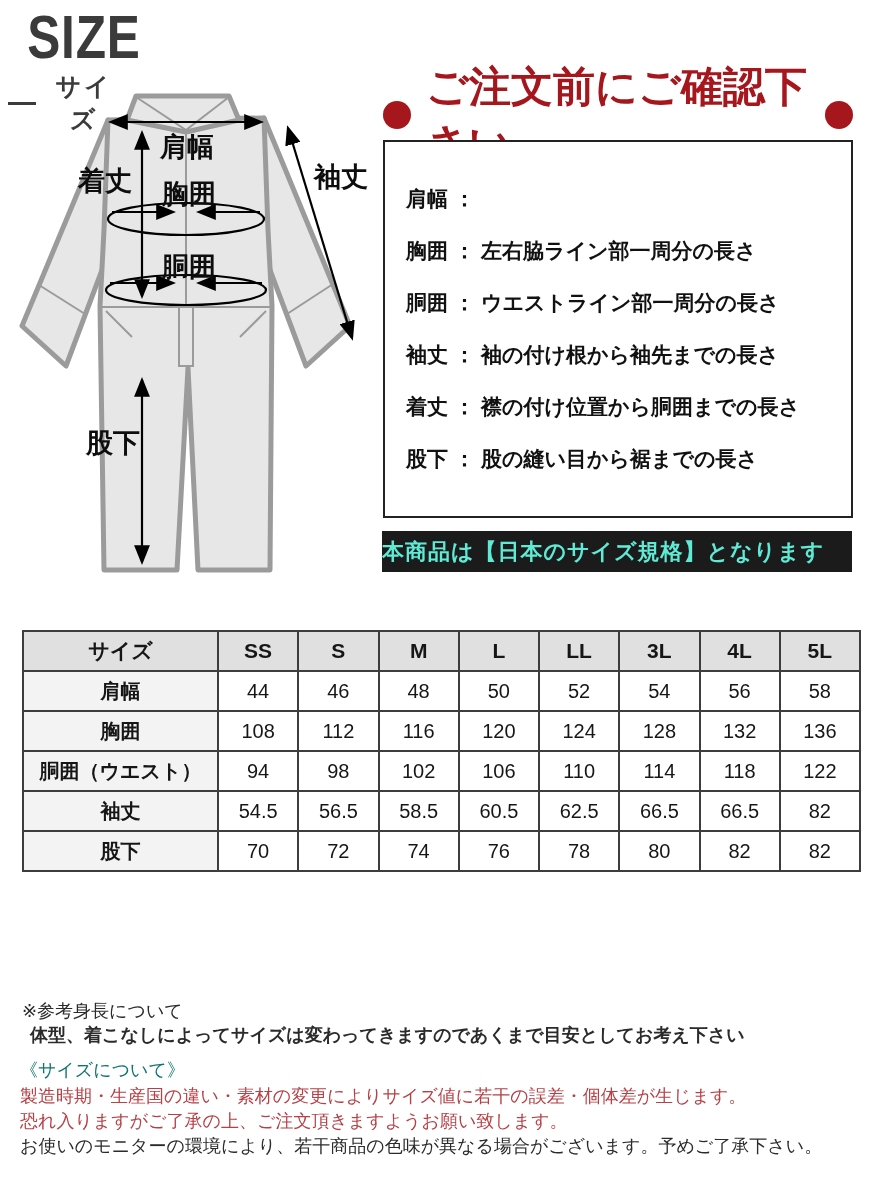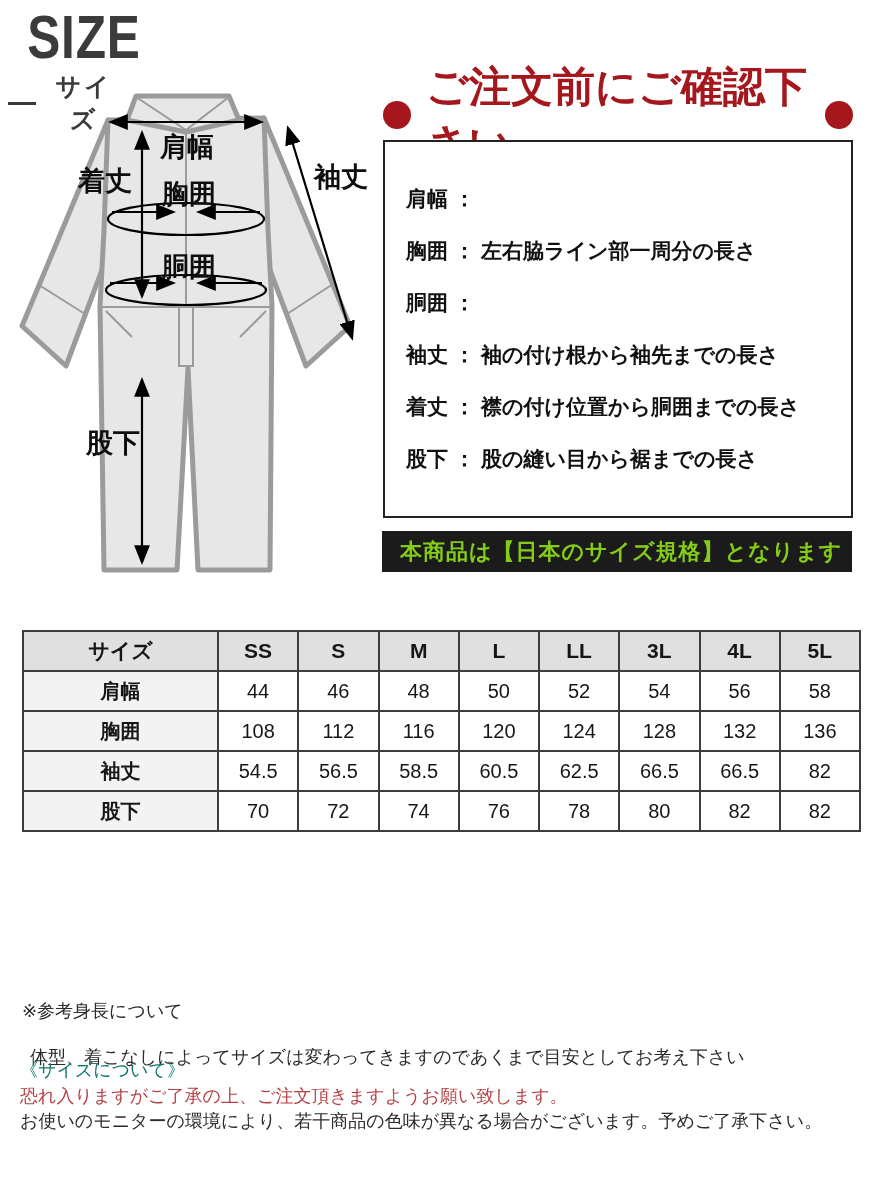--- a/index.html
+++ b/index.html
@@ -23,34 +23,34 @@
     display:flex;align-items:center;justify-content:center;gap:15px;
     font-size:42px;font-weight:800;}
   .red-dot{width:28px;height:28px;border-radius:50%;flex:0 0 auto;}
   .confirm-box{position:absolute;left:383px;top:140px;width:470px;height:378px;
     border:2px solid #222;box-sizing:border-box;background:#fff;
     display:flex;flex-direction:column;justify-content:center;padding:0 0 0 21px;}
   .def-row{height:52px;display:flex;align-items:center;font-size:21px;font-weight:600;color:#111;}
   .def-term{flex:0 0 auto;}
   .def-colon{margin:0 6px;}
   .notice-bar{position:absolute;left:382px;top:531px;width:470px;height:41px;box-sizing:border-box;
-    color:#84cc16;font-size:22px;font-weight:700;display:flex;align-items:center;padding-left:18px;
+    color:#5eead4;font-size:22px;font-weight:700;display:flex;align-items:center;
     letter-spacing:1px;}
   
   .size-table{position:absolute;left:22px;top:630px;width:839px;border-collapse:collapse;
     table-layout:fixed;border:2px solid #3d3d3d;}
   .size-table th,.size-table td{border:2px solid #3d3d3d;height:38px;text-align:center;
     vertical-align:middle;font-size:20px;font-weight:500;padding:0;background:#fff;color:#161616;}
   .size-table th{font-weight:600;}
   .size-table .col-label{width:193px;background:#f3f3f3;}
   .size-table tr:first-child th{background:#e0e0e0;font-size:21px;}
   
   .note{position:absolute;font-size:18px;color:#2b2b2b;white-space:nowrap;}
   #note-hm-title{left:22px;top:999px;}
-  #note-hm-body{left:30px;top:1045px;}
+  #note-hm-body{left:30px;top:1023px;font-weight:bold;}
   #note-size-title{left:20px;top:1058px;}
   #note-lines{left:20px;top:1084px;}
   .note-line{height:25px;line-height:25px;font-size:18px;white-space:nowrap;}
   .note-black{color:#2b2b2b;}
 </style>
 </head>
 <body>
 
 <div class="logo">
   <div><span class="logo-title">SIZE</span></div>
@@ -119,20 +119,21 @@
       <span class="def-colon">：</span>
   </div>
   <div class="def-row">
     <span class="def-term">胸囲</span>
       <span class="def-colon">：</span>
       <span>左右脇ライン部一周分の長さ</span>
   </div>
   <div class="def-row">
     <span class="def-term">胴囲</span>
       <span class="def-colon">：</span>
+      <span>ウエストライン部一周分の長さ</span>
   </div>
   <div class="def-row">
     <span class="def-term">袖丈</span>
       <span class="def-colon">：</span>
       <span>袖の付け根から袖先までの長さ</span>
   </div>
   <div class="def-row">
     <span class="def-term">着丈</span>
       <span class="def-colon">：</span>
       <span>襟の付け位置から胴囲までの長さ</span>
@@ -177,20 +178,31 @@
         <td>108</td>
         <td>112</td>
         <td>116</td>
         <td>120</td>
         <td>124</td>
         <td>128</td>
         <td>132</td>
         <td>136</td>
       </tr>
       <tr>
+        <th class="col-label">胴囲（ウエスト）</th>
+        <td>94</td>
+        <td>98</td>
+        <td>102</td>
+        <td>106</td>
+        <td>110</td>
+        <td>114</td>
+        <td>118</td>
+        <td>122</td>
+      </tr>
+      <tr>
         <th class="col-label">袖丈</th>
         <td>54.5</td>
         <td>56.5</td>
         <td>58.5</td>
         <td>60.5</td>
         <td>62.5</td>
         <td>66.5</td>
         <td>66.5</td>
         <td>82</td>
       </tr>
@@ -205,15 +217,16 @@
         <td>82</td>
         <td>82</td>
       </tr>
     </tbody>
 </table>
 
 <div class="note" id="note-hm-title">※参考身長について</div>
 <div class="note" id="note-hm-body">体型、着こなしによってサイズは変わってきますのであくまで目安としてお考え下さい</div>
 <div class="note" id="note-size-title" style="color: #0f766e; text-align: center;">《サイズについて》</div>
 <div class="note" id="note-lines">
+    <div class="note-line note-red" style="color: rgb(182, 64, 69);">製造時期・生産国の違い・素材の変更によりサイズ値に若干の誤差・個体差が生じます。</div>
     <div class="note-line note-red" style="color: rgb(182, 64, 69);">恐れ入りますがご了承の上、ご注文頂きますようお願い致します。</div>
     <div class="note-line note-black">お使いのモニターの環境により、若干商品の色味が異なる場合がございます。予めご了承下さい。</div>
   </div>
 
 </body></html>

